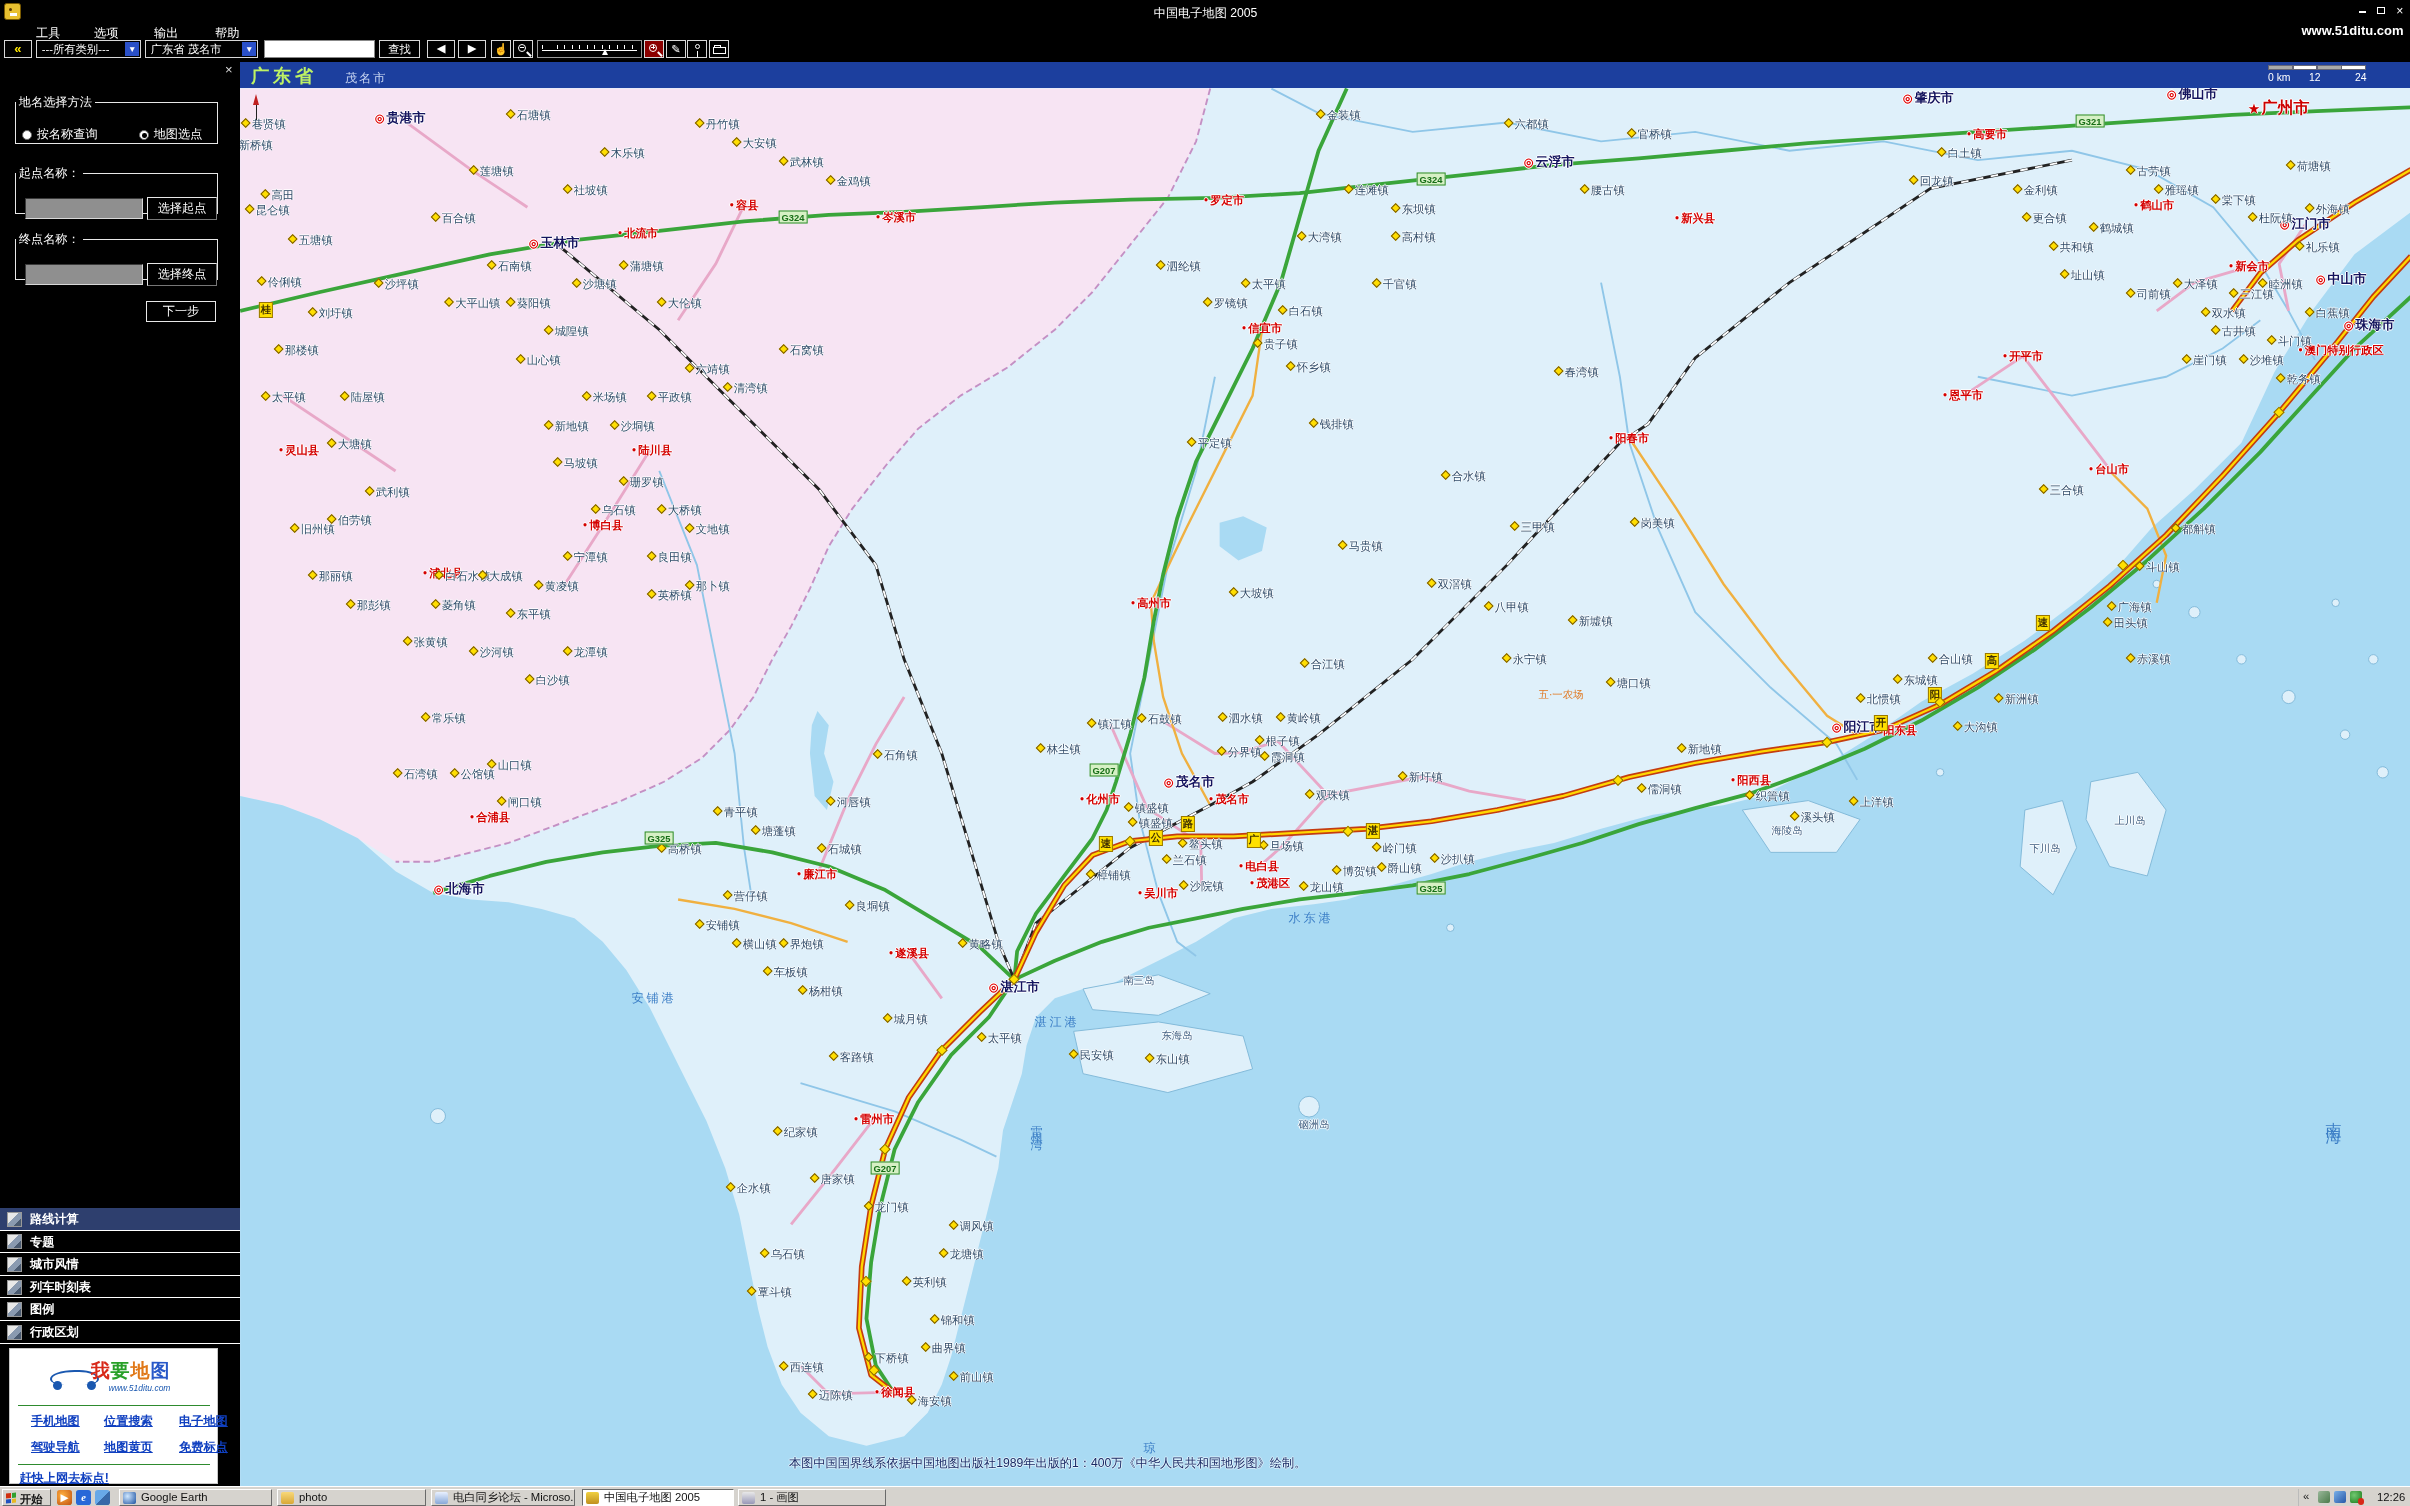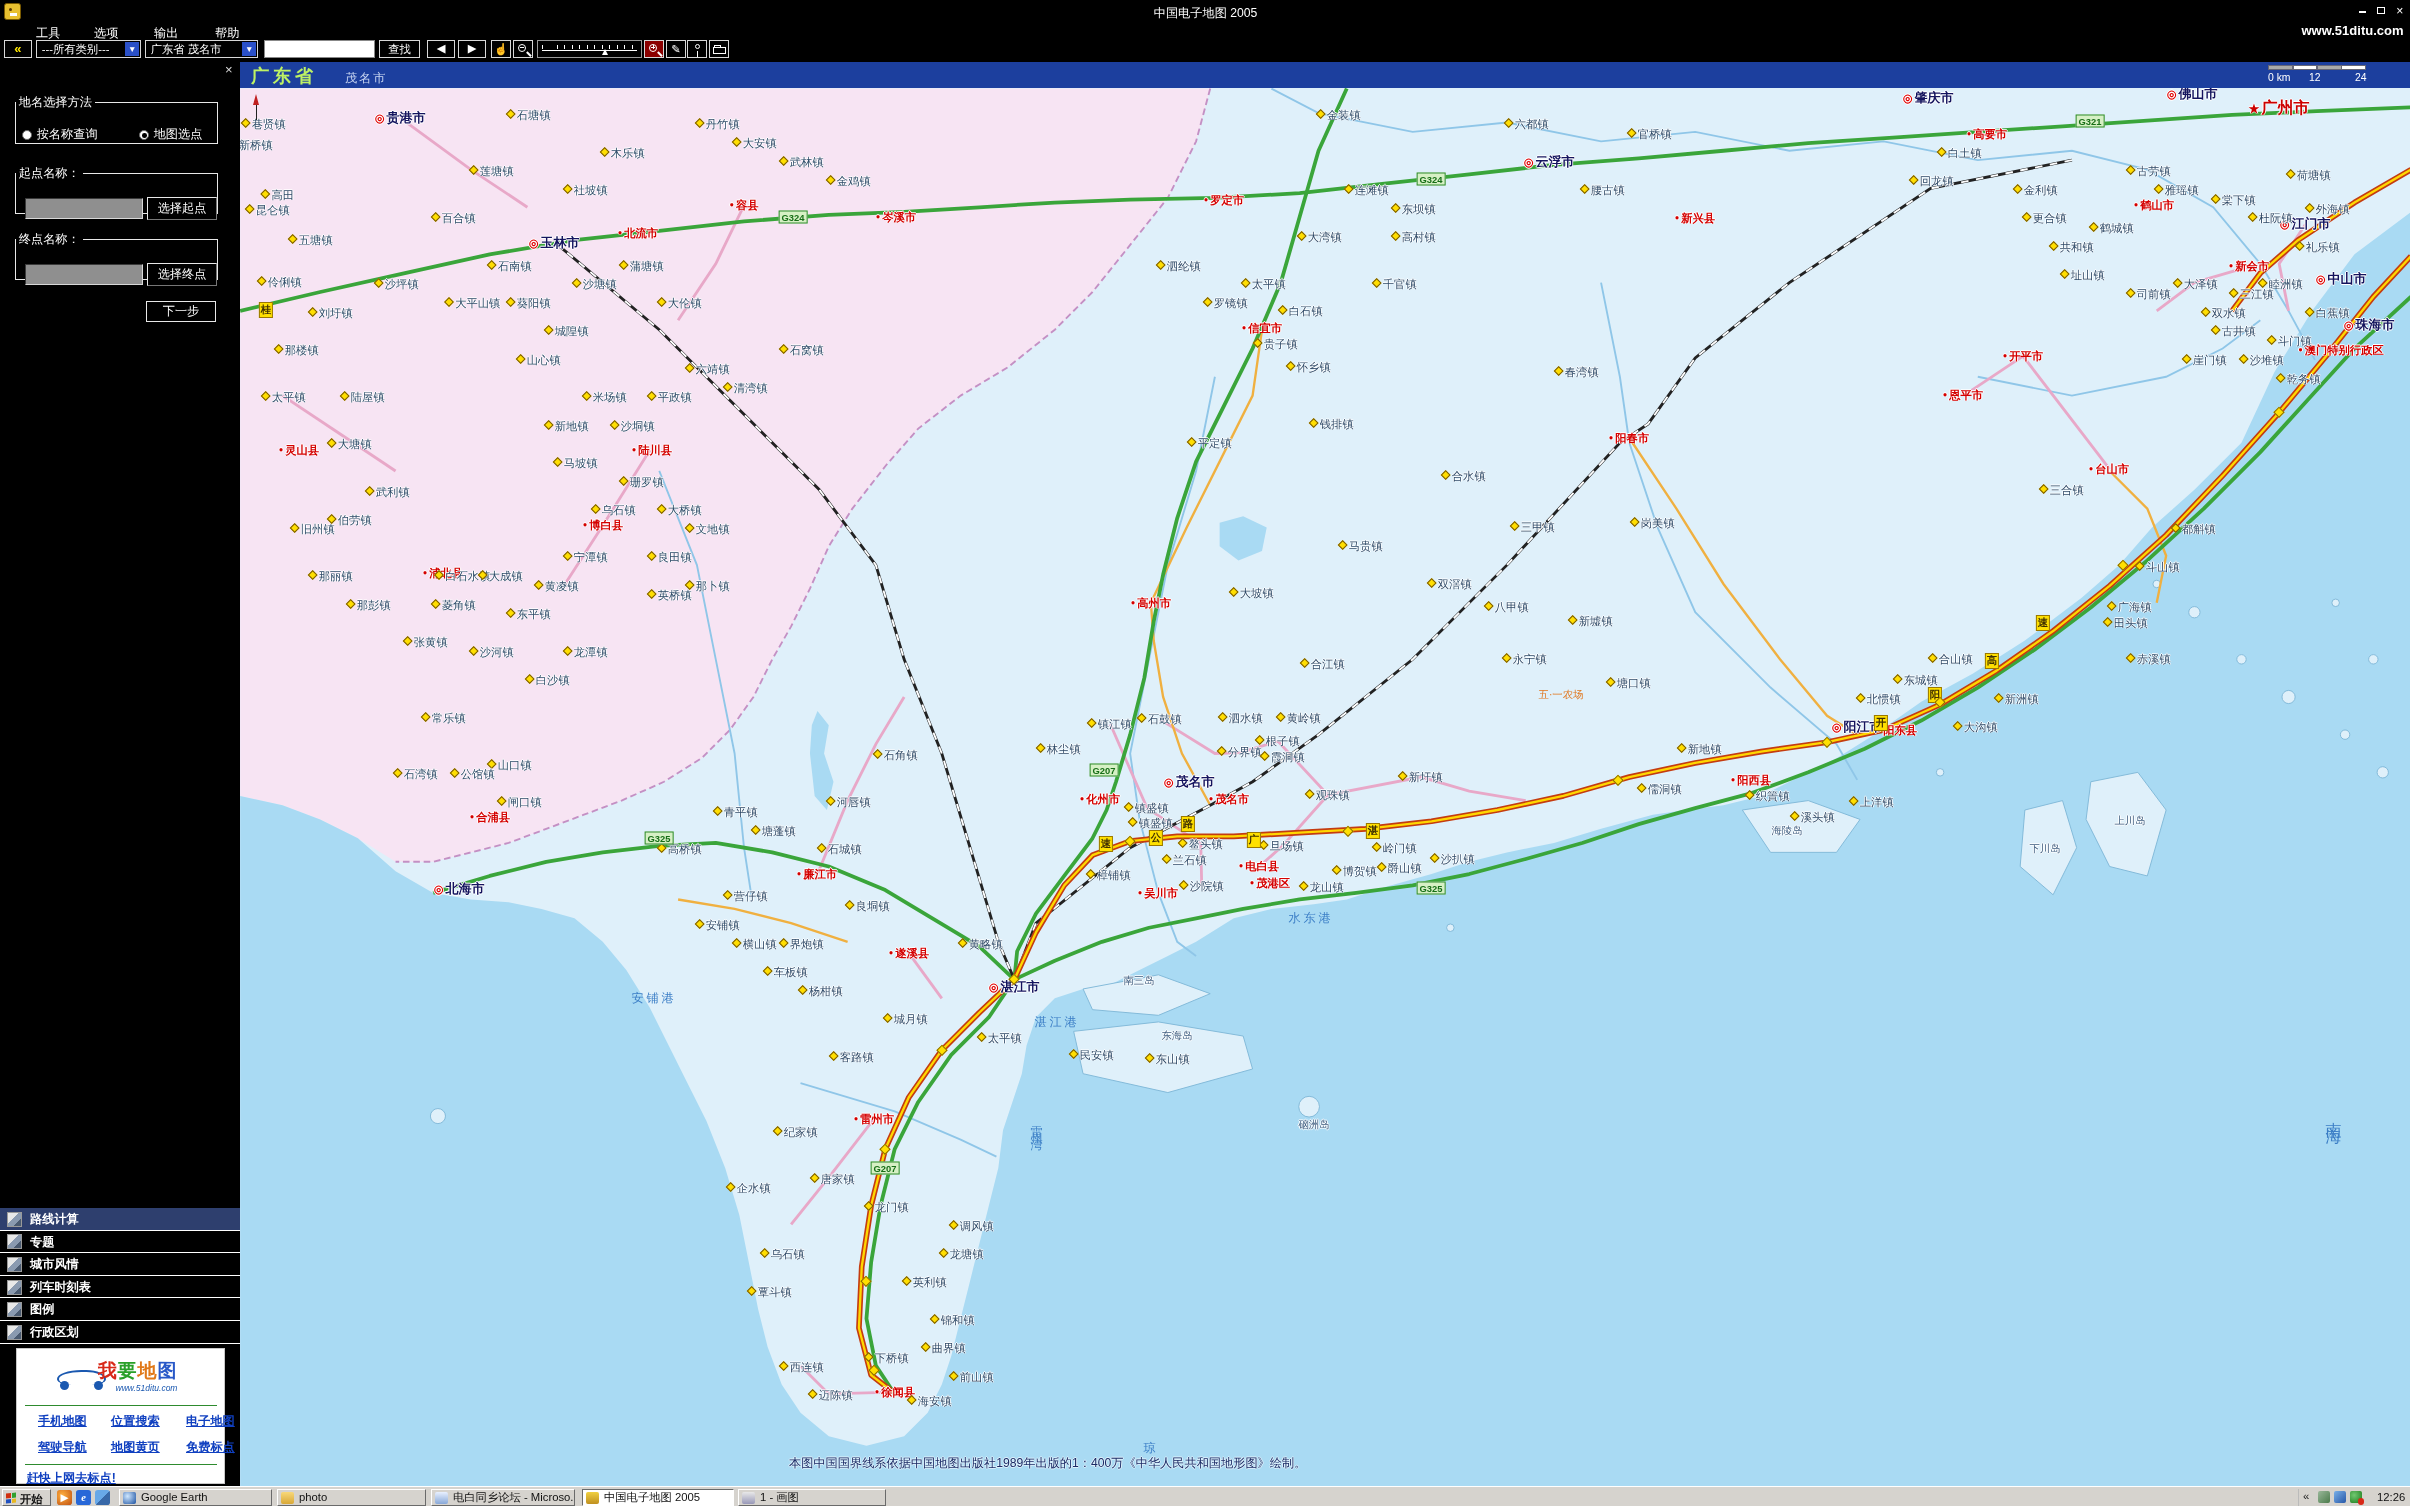--- a/index.html
+++ b/index.html
@@ -65,21 +65,21 @@
   .sb-btn{position:absolute;width:70px;height:22.6px;background:#000;color:#fff;font-size:12.2px;text-align:center;line-height:21px;border:0.9px solid #e8e8e8;border-right-color:#777;border-bottom-color:#777;}
   .grp .sb-btn{left:131px;top:15px;}
   #btn-next{position:absolute;left:146px;top:243px;width:70px;height:21px;background:#000;color:#fff;font-size:12.2px;text-align:center;line-height:19px;border:0.9px solid #e8e8e8;}
 
   #sb-menu{position:absolute;left:0;top:1150px;width:240px;}
   .sb-mi{position:relative;height:22.6px;border-bottom:0.9px solid #fff;color:#fff;font-size:12.2px;font-weight:bold;line-height:22.6px;}
   .sb-mi.active{background:#2e3f6e;}
   .mi-icon{position:absolute;left:6.6px;top:3.8px;width:15px;height:15px;border:0.9px solid #999;background:linear-gradient(135deg,#e8e8e8 0 40%,#8a9ab0 40% 70%,#4a5a70 70%);}
   .sb-mi span.lbl{position:absolute;left:30px;}
 
-  #promo{position:absolute;left:16px;top:1290px;width:209px;height:136px;background:#fff;border:0.9px solid #c8c8c8;}
+  #promo{position:absolute;left:9px;top:1290px;width:209px;height:136px;background:#fff;border:0.9px solid #c8c8c8;}
   #logo{position:absolute;left:0;right:0;top:7.5px;height:41px;text-align:center;}
   #logo .car{position:absolute;left:40px;top:13px;width:49px;height:15px;border:2.8px solid #1a58b0;border-radius:50% 40% 30% 30%/60% 60% 40% 40%;border-bottom:none;}
   #logo .car:before,#logo .car:after{content:"";position:absolute;bottom:-5.6px;width:9.4px;height:9.4px;border-radius:50%;background:#1a58b0;}
   #logo .car:before{left:0.9px;} #logo .car:after{right:0.9px;}
   #logo .zi{font-size:19px;font-weight:bold;letter-spacing:0.9px;position:relative;left:17px;top:1.9px;}
   #logo .zi b:nth-child(1){color:#d82818;} #logo .zi b:nth-child(2){color:#28a028;}
   #logo .zi b:nth-child(3){color:#e07818;} #logo .zi b:nth-child(4){color:#2858c8;}
   #logo .url{position:relative;left:26px;top:0px;font-size:8.5px;color:#1a58b0;font-style:italic;}
   .hr-green{position:absolute;left:7.5px;right:7.5px;height:0;border-top:1.9px solid #2e8b2e;}
   #hr1{top:56px;} #hr2{top:115px;}
@@ -494,21 +494,21 @@
         <span class="lb t" style="left: 1339px; top: 115px;">金装镇</span>
         <span class="lb t" style="left: 1650px; top: 134px;">官桥镇</span>
         <span class="lb t" style="left: 1932px; top: 181px;">回龙镇</span>
         <span class="lb t" style="left: 1960px; top: 153px;">白土镇</span>
         <span class="lb t" style="left: 2036px; top: 190px;">金利镇</span>
         <span class="lb t" style="left: 2045px; top: 218px;">更合镇</span>
         <span class="lb t" style="left: 2177px; top: 190px;">雅瑶镇</span>
         <span class="lb t" style="left: 2149px; top: 171px;">古劳镇</span>
         <span class="lb t" style="left: 2234px; top: 200px;">棠下镇</span>
         <span class="lb t" style="left: 2271px; top: 218px;">杜阮镇</span>
-        <span class="lb t" style="left: 2309px; top: 175px;">荷塘镇</span>
+        <span class="lb t" style="left: 2309px; top: 166px;">荷塘镇</span>
         <span class="lb t" style="left: 2328px; top: 209px;">外海镇</span>
         <span class="lb t" style="left: 2318px; top: 247px;">礼乐镇</span>
         <span class="lb t" style="left: 2281px; top: 284px;">睦洲镇</span>
         <span class="lb t" style="left: 2252px; top: 294px;">三江镇</span>
         <span class="lb t" style="left: 2234px; top: 331px;">古井镇</span>
         <span class="lb t" style="left: 906px; top: 1019px;">城月镇</span>
         <span class="lb t" style="left: 981px; top: 944px;">黄略镇</span>
         <span class="lb t" style="left: 1000px; top: 1038px;">太平镇</span>
         <span class="lb t" style="left: 1092px; top: 1055px;">民安镇</span>
         <span class="lb t" style="left: 1168px; top: 1059px;">东山镇</span>

